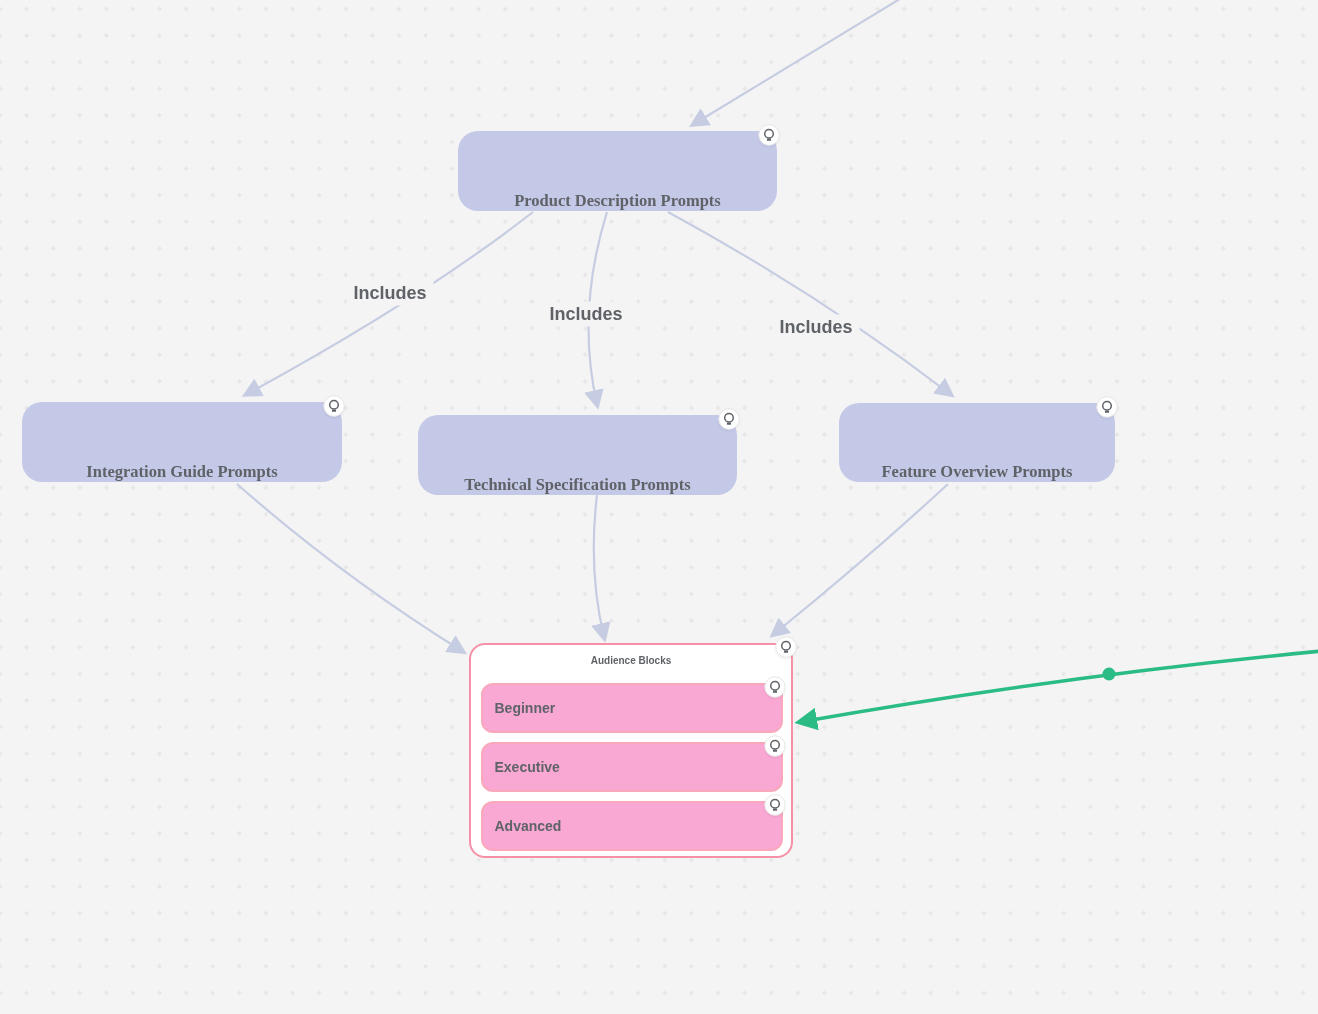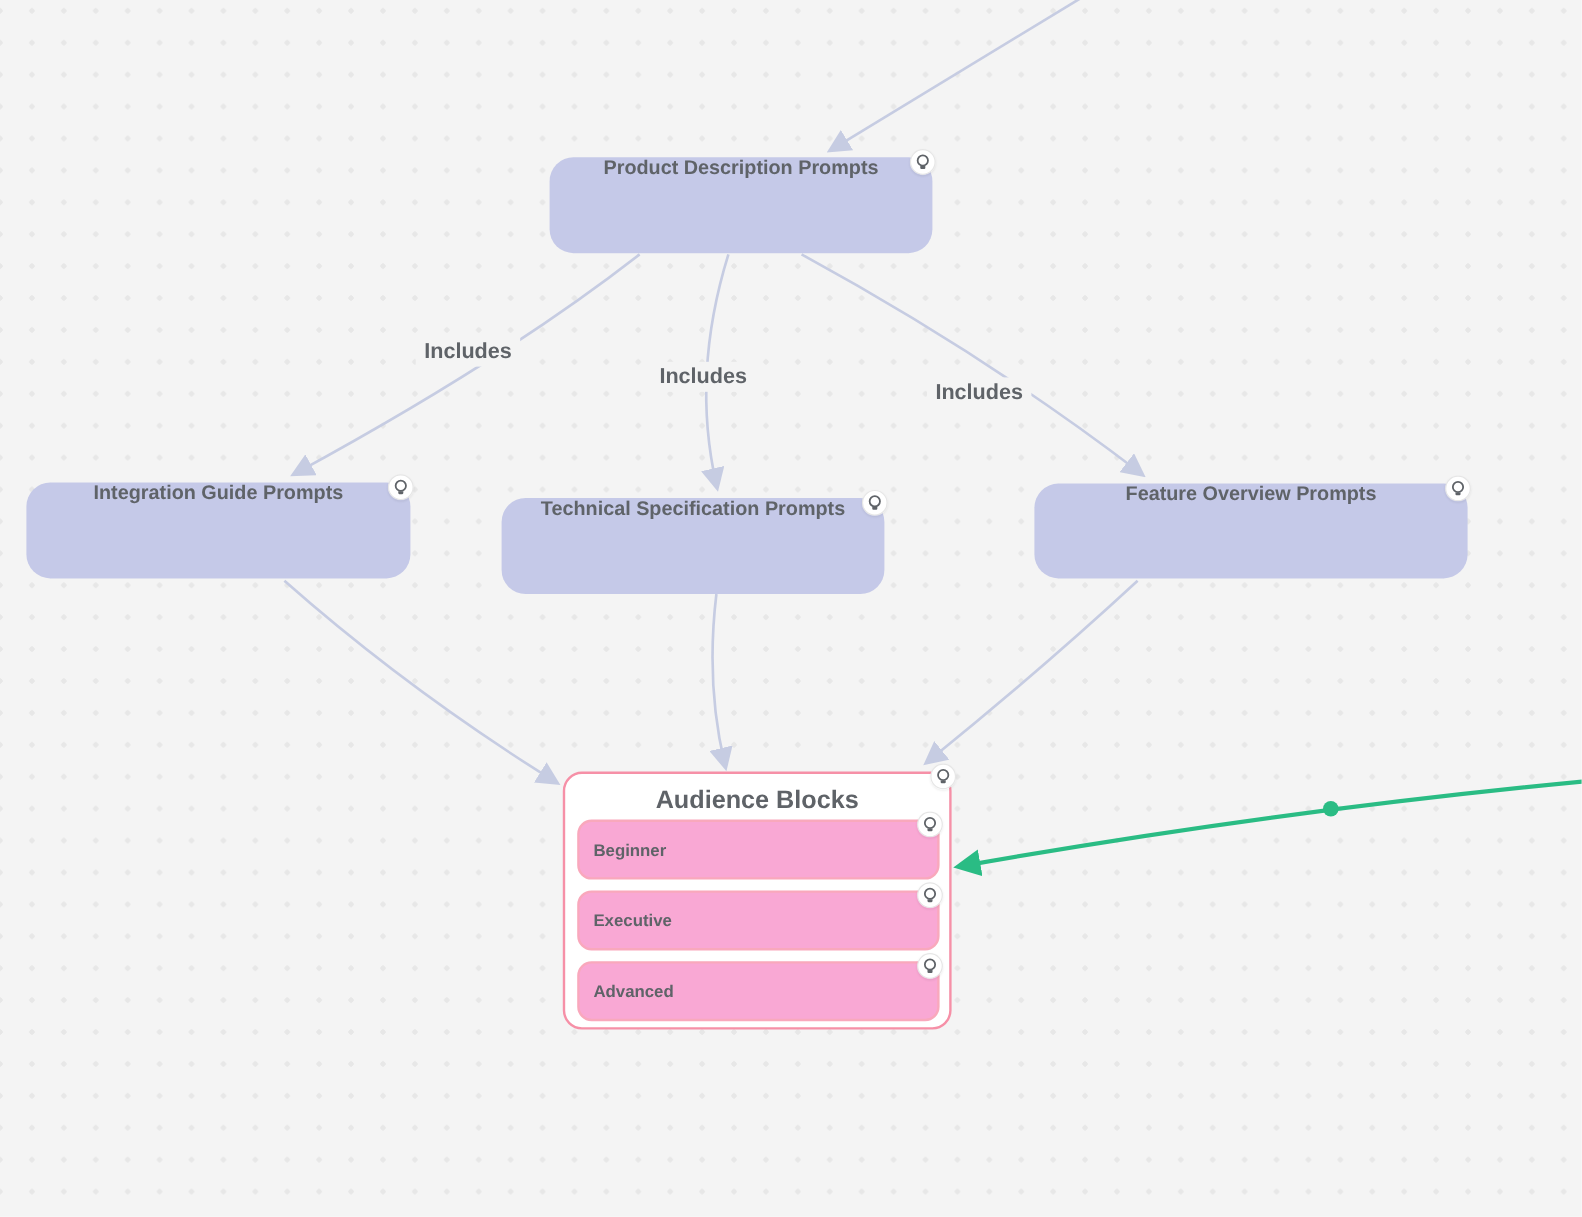--- a/index.html
+++ b/index.html
@@ -24,39 +24,39 @@
   .edge-green{fill:none;stroke:var(--edge-green);stroke-width:3.5;}
   .mk-gray{fill:var(--edge-gray);}
   .mk-green{fill:var(--edge-green);}
   .cpoint{fill:var(--edge-green);}
   .edge-label{
     position:absolute;transform:translate(-50%,-50%);
     background:var(--canvas-bg);padding:2px 7px;
     font-size:18px;font-weight:700;color:var(--node-text);white-space:nowrap;
   }
   .node{
-    position:absolute;display:flex;align-items:flex-start;justify-content:center;
-    background:var(--node-fill);border-radius:20px;
+    position:absolute;display:flex;align-items:flex-end;justify-content:center;
+    background:var(--node-fill);border-radius:20px;font-family:Liberation Serif, serif;
   }
   .node .label{font-size:16.5px;font-weight:700;color:var(--node-text);text-align:center;}
   .bulb{position:absolute;width:22px;height:22px;border-radius:50%;
         box-shadow:0 1px 2px rgba(0,0,0,0.07);line-height:0;cursor:pointer;}
   .bulb svg{display:block;}
   .bulb-ring{fill:var(--badge-bg);stroke:var(--badge-ring);stroke-width:1;}
   .bulb-glyph{fill:none;stroke:var(--badge-glyph);stroke-width:1.5;}
   .bulb-base{fill:var(--badge-glyph);}
   .node .bulb{top:-7px;right:-3px;}
   .container{
     position:absolute;left:469px;top:643px;width:324px;height:215px;
     background:#fff;border:2.5px solid var(--container-border);border-radius:16px;
   }
   .container > .bulb{top:-9px;right:-6px;}
   .container-title{
     margin-top:10px;text-align:center;
-    font-size:21px;font-weight:700;color:var(--node-text);
+    font-size:10px;font-weight:700;color:var(--node-text);
   }
   .aud-item{
     position:absolute;left:9.5px;width:302px;height:50px;
     background:#f9a8d4;border:2.5px solid var(--item-border);border-radius:12px;
     display:flex;align-items:center;
   }
   .aud-item .label{padding-left:12px;font-size:14px;font-weight:700;color:var(--node-text);}
   .aud-item .bulb{top:-9px;right:-5px;}
   .item-0{top:37.5px;} .item-1{top:97px;} .item-2{top:155.5px;}
 </style>
@@ -115,21 +115,21 @@
     <span class="label">Technical Specification Prompts</span>
     <span class="bulb">
         <svg width="22" height="22" viewBox="0 0 22 22">
           <circle class="bulb-ring" cx="11" cy="11" r="10.25"></circle>
           <circle class="bulb-glyph" cx="11" cy="9.8" r="4.3"></circle>
           <path class="bulb-base" d="M8.9 14.4 h4.2 v1.5 a0.9 0.9 0 0 1 -0.9 0.9 h-2.4 a0.9 0.9 0 0 1 -0.9 -0.9 z"></path>
         </svg>
       </span>
   </div>
 
-  <div class="node" style="left:862px;top:403px;width:361px;height:79px;">
+  <div class="node" style="left:839px;top:403px;width:276px;height:79px;">
     <span class="label">Feature Overview Prompts</span>
     <span class="bulb">
         <svg width="22" height="22" viewBox="0 0 22 22">
           <circle class="bulb-ring" cx="11" cy="11" r="10.25"></circle>
           <circle class="bulb-glyph" cx="11" cy="9.8" r="4.3"></circle>
           <path class="bulb-base" d="M8.9 14.4 h4.2 v1.5 a0.9 0.9 0 0 1 -0.9 0.9 h-2.4 a0.9 0.9 0 0 1 -0.9 -0.9 z"></path>
         </svg>
       </span>
   </div>
 

